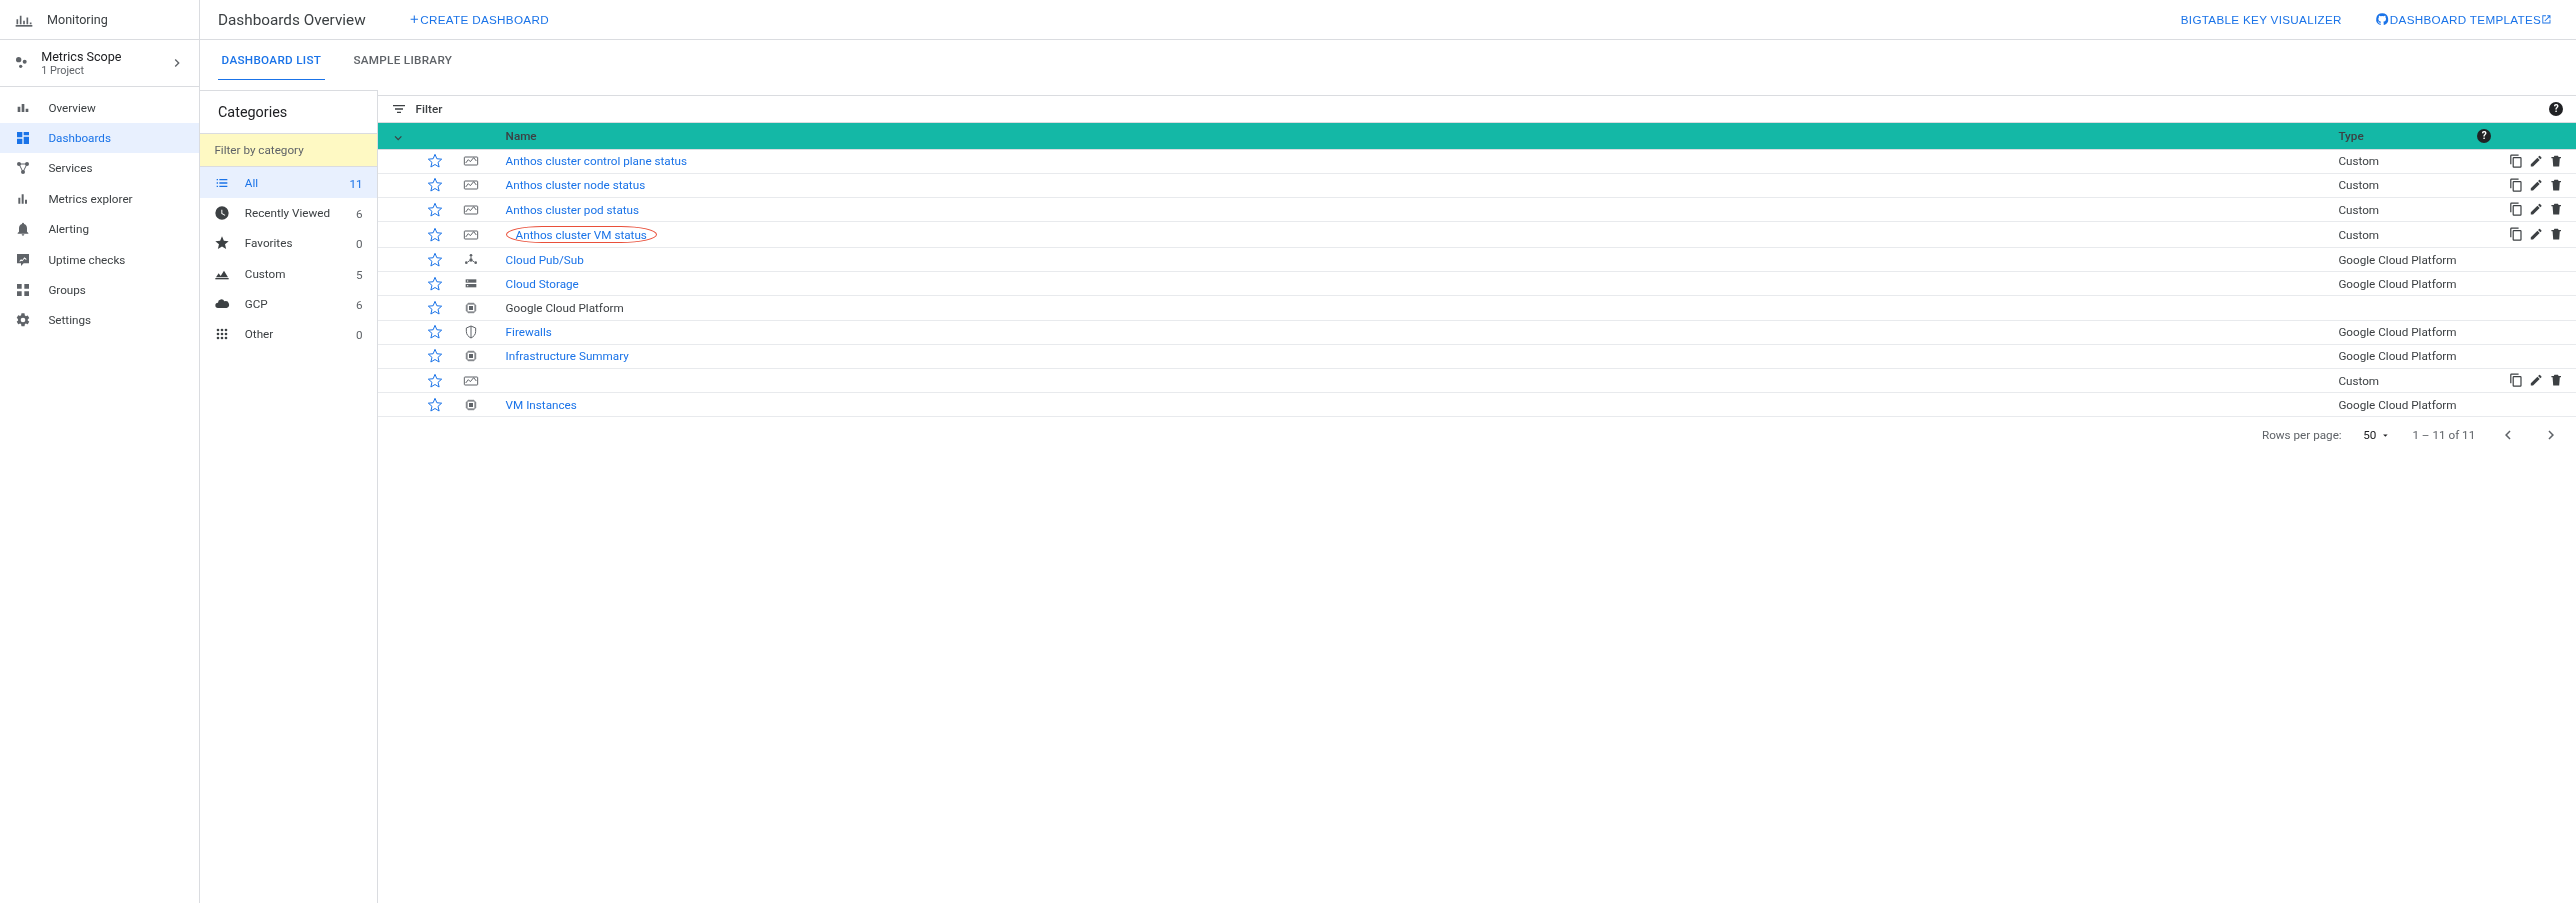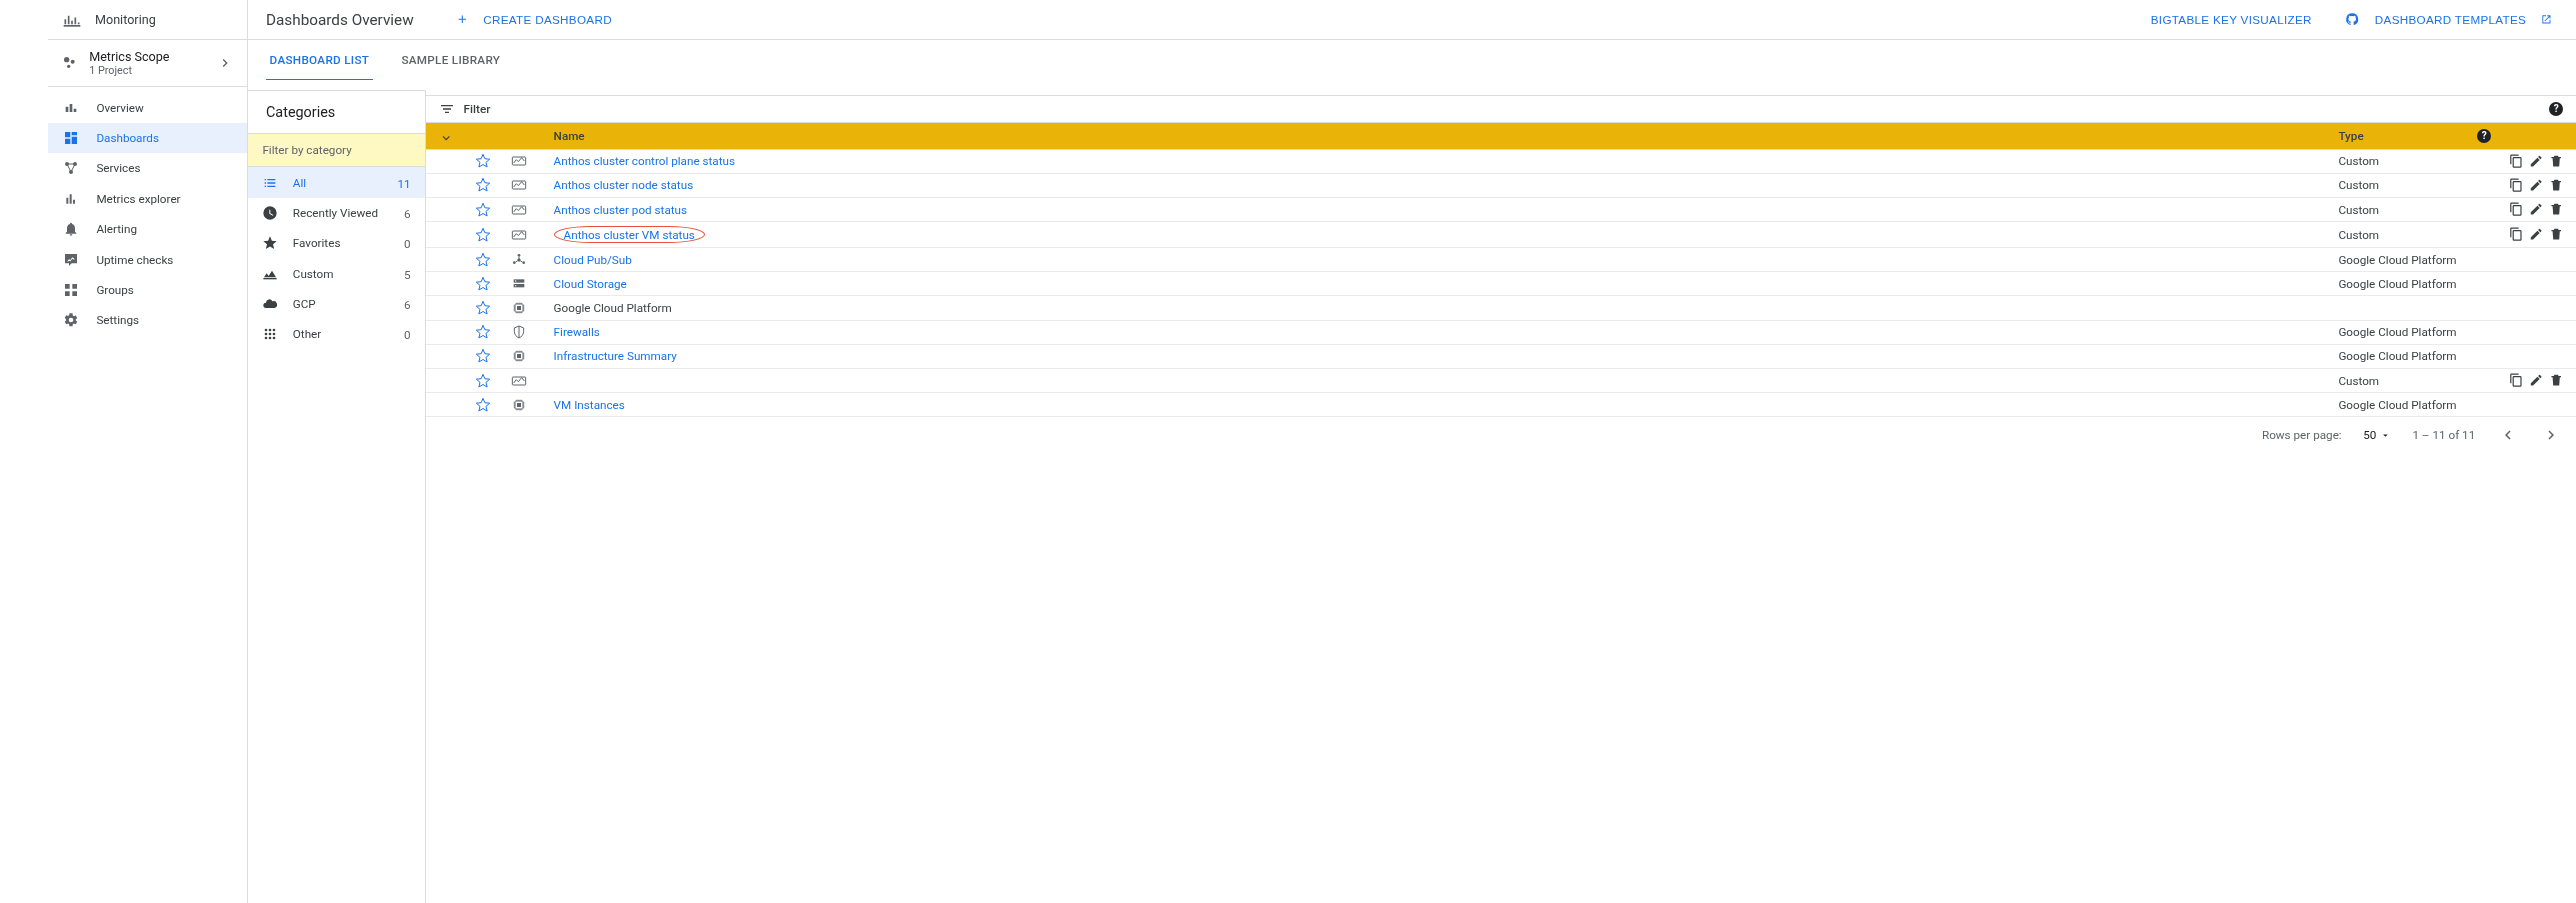--- a/index.html
+++ b/index.html
@@ -3,21 +3,21 @@
 <meta charset="utf-8">
 <style>
   * { box-sizing: border-box; }
   body {
     margin: 0;
     font-family: Roboto, "Helvetica Neue", Arial, sans-serif;
     font-size: 11.7px;
     color: #3c4043;
     background: #fff;
   }
-  .app { display: flex; height: 100vh; padding-left: 48px; }
+  .app { display: flex; height: 100vh; }
   
   .sidebar {
     width: 200px;
     border-right: 0.9px solid #dadce0;
     flex-shrink: 0;
   }
   .sidebar-header {
     display: flex;
     align-items: center;
     gap: 12.6px;
@@ -53,21 +53,21 @@
     display: flex; align-items: center; justify-content: space-between;
     padding: 7.2px 18px;
     border-bottom: 0.9px solid #dadce0;
     height: 40px;
   }
   .topbar-left { display: flex; align-items: center; gap: 36px; }
   .page-title { font-size: 15.3px; color: #3c4043; }
   .btn-text {
     color: #1a73e8; font-size: 11.7px; font-weight: 500;
     background: none; border: none; cursor: pointer;
-    display: flex; align-items: center; gap: 15px;
+    display: flex; align-items: center; gap: 0;
     letter-spacing: 0.3px;
   }
   .topbar-right { display: flex; gap: 21.6px; }
   .tabs {
     display: flex; gap: 25px;
     padding: 0 18px;
   }
   .tab {
     padding: 12.6px 3.6px;
     font-size: 11.7px; font-weight: 500;
@@ -122,21 +122,21 @@
     border: none; outline: none; font-size: 11.7px; flex: 1;
   }
   .help-circle {
     width: 14.4px; height: 14.4px; border-radius: 50%;
     background: #202124; color: #fff; font-size: 10px; font-weight: bold;
     display: flex; align-items: center; justify-content: center;
     margin-left: auto;
   }
   .thead {
     display: flex; align-items: center;
-    background: #eab308;
+    background: #14b8a6;
     border-bottom: 0.9px solid #dadce0;
     font-weight: 500; color: #3c4043;
     padding: 5.4px 12.6px;
   }
   .col-sort { width: 36px; }
   .col-star { width: 36px; }
   .col-icon { width: 43px; }
   .col-name { flex: 1; }
   .col-type { width: 153px; display:flex; align-items:center; gap:5.4px;}
   .col-actions { width: 72px; display:flex; gap:5.4px; justify-content:flex-end;}

